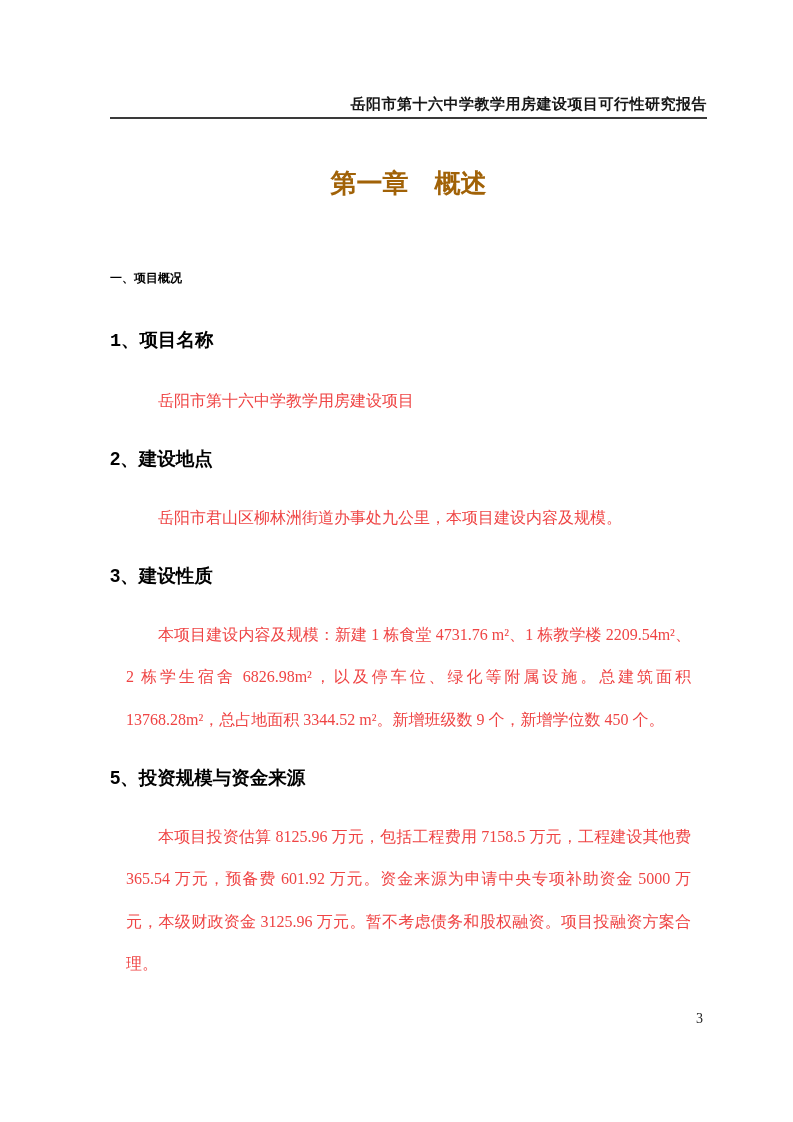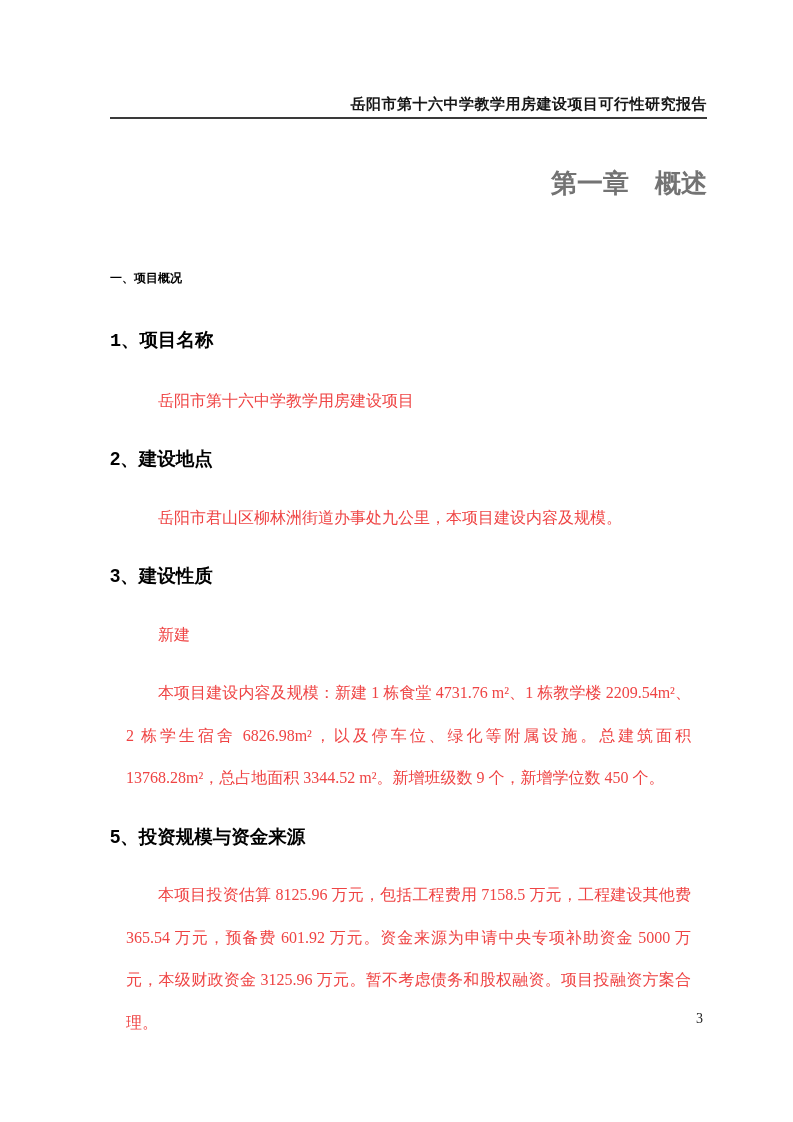--- a/index.html
+++ b/index.html
@@ -24,26 +24,26 @@
     font-weight: 600;
     letter-spacing: 0.5px;
     color: #161616;
     line-height: 20px;
   }
   .content {
     margin: 0 86px 0 110px;
   }
   .chapter-title {
     margin: 43px 0 0 0;
-    text-align: right;
+    text-align: center;
     font-family: "Liberation Sans", "DejaVu Sans", sans-serif;
     font-weight: bold;
     font-size: 26px;
     line-height: 43px;
-    color: #737373;
+    color: #a16207;
   }
   .h-level1 {
     margin: 52px 0 0 0;
     font-family: "Liberation Sans", "DejaVu Sans", sans-serif;
     font-weight: bold;
     font-size: 12px;
     line-height: 43px;
     color: #000000;
   }
   .h-level2 {
@@ -88,21 +88,20 @@
 
     <h2 class="h-level1">一、项目概况</h2>
 
     <h3 class="h-level2 gap-before">1、项目名称</h3>
     <p class="body-text">岳阳市第十六中学教学用房建设项目</p>
 
     <h3 class="h-level2">2、建设地点</h3>
     <p class="body-text">岳阳市君山区柳林洲街道办事处九公里，本项目建设内容及规模。</p>
 
     <h3 class="h-level2">3、建设性质</h3>
-    <p class="body-text">新建</p>
 
     <p class="body-text body-justify">本项目建设内容及规模：新建 1 栋食堂 4731.76 m²、1 栋教学楼 2209.54m²、2 栋学生宿舍 6826.98m²，以及停车位、绿化等附属设施。总建筑面积 13768.28m²，总占地面积 3344.52 m²。新增班级数 9 个，新增学位数 450 个。</p>
 
     <h3 class="h-level2">5、投资规模与资金来源</h3>
     <p class="body-text body-justify">本项目投资估算 8125.96 万元，包括工程费用 7158.5 万元，工程建设其他费 365.54 万元，预备费 601.92 万元。资金来源为申请中央专项补助资金 5000 万元，本级财政资金 3125.96 万元。暂不考虑债务和股权融资。项目投融资方案合理。</p>
 
   </div>
 
   <div class="page-number">3</div>
 

